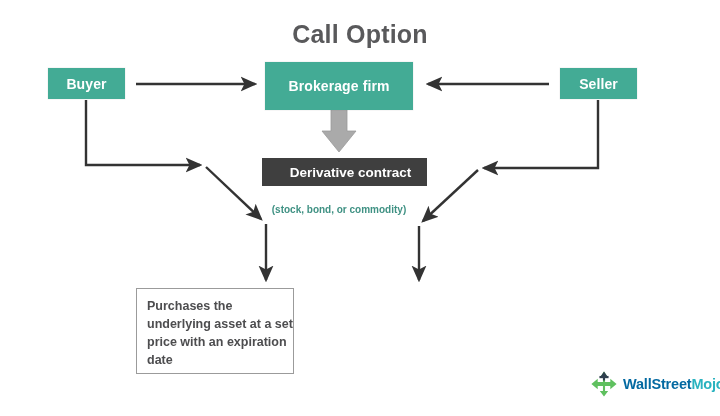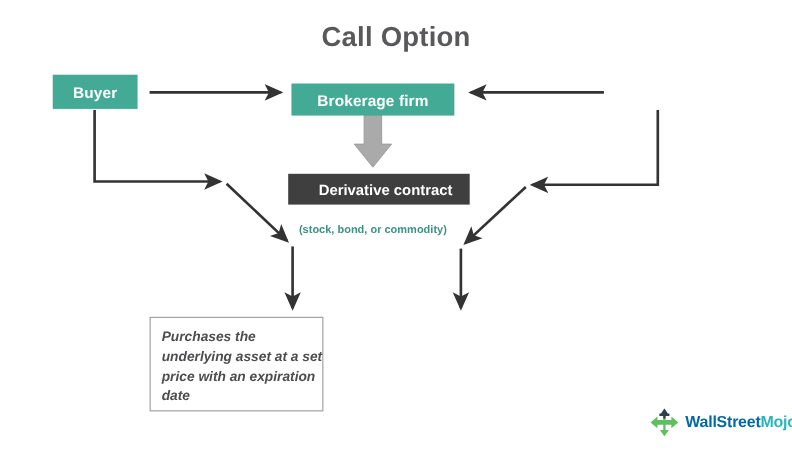--- a/index.html
+++ b/index.html
@@ -43,21 +43,21 @@
     color: #ffffff;
     font-weight: bold;
     font-size: 14px;
     display: flex;
     align-items: center;
     justify-content: center;
     letter-spacing: 0.1px;
     box-shadow: 0 0 0 0.5px rgba(0,0,0,0.07);
   }
   #box-buyer      { left: 48px;  top: 68px; width: 77px;  height: 31px; }
-  #box-brokerage  { left: 265px; top: 76px; width: 148px; height: 29px; }
+  #box-brokerage  { left: 265px; top: 62px; width: 148px; height: 48px; }
   #box-seller     { left: 560px; top: 68px; width: 77px;  height: 31px; }
 
   #box-derivative {
     position: absolute;
     left: 262px;
     top: 158px;
     width: 153px;
     height: 28px;
     background: #3f3f3f;
     color: #ffffff;
@@ -84,21 +84,20 @@
   .text-box {
     position: absolute;
     border: 1.3px solid #9b9b9b;
     background: #ffffff;
     color: #4d4d4f;
     font-weight: bold;
     font-size: 12.5px;
     line-height: 18px;
     box-sizing: border-box;
     padding: 8px 0 8px 10px;
-    font-style: italic;
   }
   #box-purchases { left: 136px; top: 288px; width: 158px; height: 86px; }
   #box-sells     { left: 400px; top: 288px; width: 163px; height: 86px; }
 
   #logo {
     position: absolute;
     left: 590px;
     top: 368px;
     width: 124px;
     height: 32px;
@@ -156,20 +155,21 @@
       <line x1="419" y1="226" x2="419" y2="280" stroke="#333333" stroke-width="2.4" marker-end="url(#ah)"></line>
     </g>
   </svg>
 
   <div class="title">Call Option</div>
 
   <div class="green-box" id="box-buyer">Buyer</div>
 
   <div class="green-box" id="box-brokerage">Brokerage firm</div>
 
+  <div class="green-box" id="box-seller">Seller</div>
 
   <div id="box-derivative">Derivative contract</div>
 
   <div id="asset-types">(stock, bond, or commodity)</div>
 
   <div class="text-box" id="box-purchases">Purchases the underlying asset at a set price with an expiration date</div>
 
 
   <div id="logo">
     <svg id="logo-mark" viewBox="0 0 40 40" xmlns="http://www.w3.org/2000/svg">

